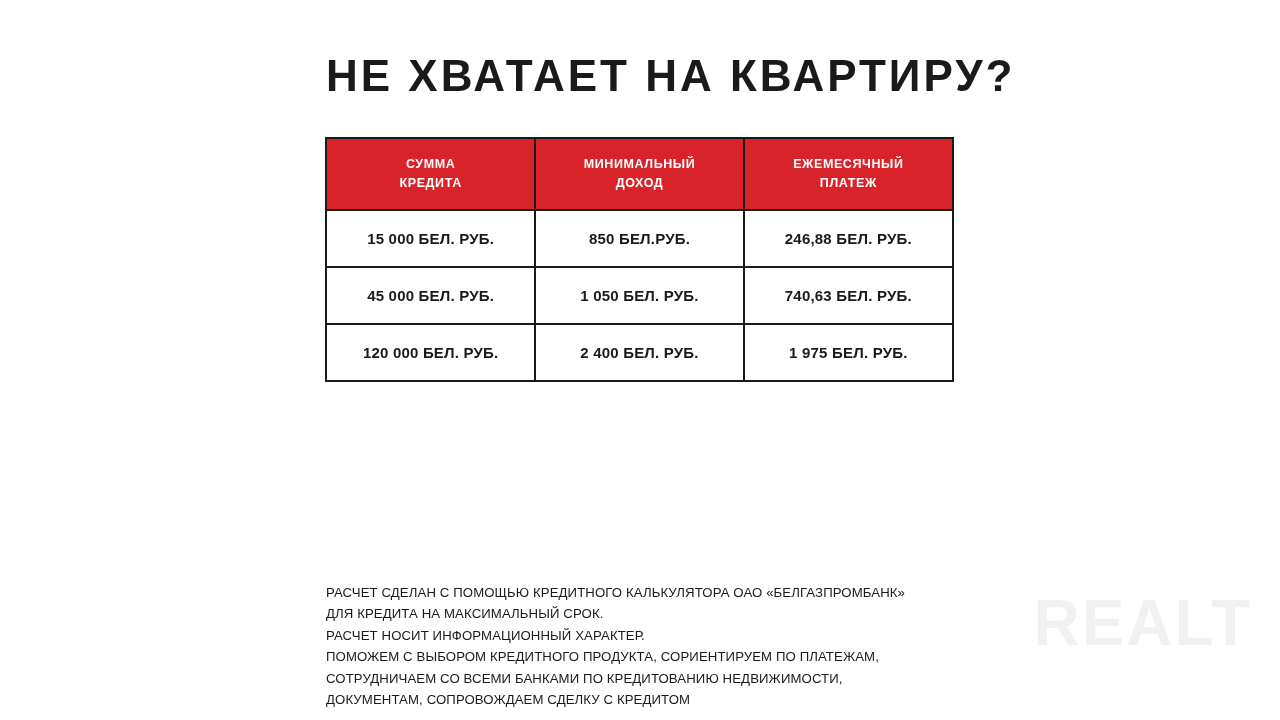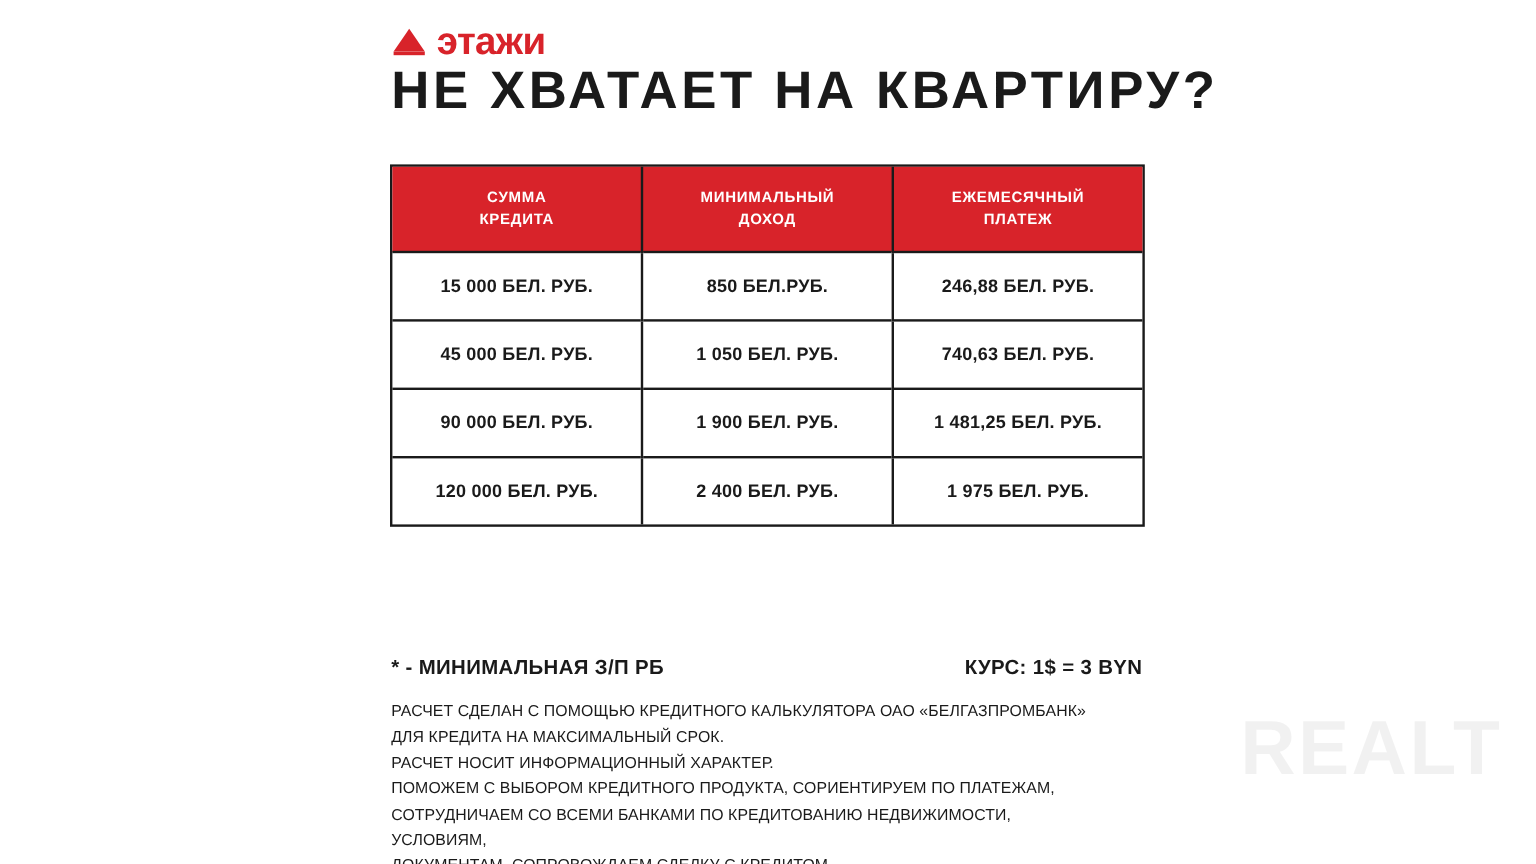--- a/index.html
+++ b/index.html
@@ -134,29 +134,20 @@
     letter-spacing: 2px;
     color: rgba(0,0,0,0.055);
     user-select: none;
   }
 </style>
 </head>
 <body>
 
 <div class="page">
 
-  <div class="logo-row">
-    <span class="logo-mark">
-      <svg width="30" height="26" viewBox="0 0 30 26" xmlns="http://www.w3.org/2000/svg">
-        <path d="M15 3 L28 22 L2 22 Z" fill="#d8232a"></path>
-        <rect x="2" y="22" width="26" height="3" fill="#d8232a"></rect>
-      </svg>
-    </span>
-    <span class="logo-text">этажи</span>
-  </div>
 
   <div class="headline">НЕ ХВАТАЕТ НА КВАРТИРУ?</div>
 
   <div class="table-wrap">
     <table class="credit-table">
       <thead>
         <tr>
           <th>
             <span>СУММА</span><br>
             <span>КРЕДИТА</span>
@@ -176,43 +167,33 @@
           <td>15 000 БЕЛ. РУБ.</td>
           <td>850 БЕЛ.РУБ.</td>
           <td>246,88 БЕЛ. РУБ.</td>
         </tr>
         <tr>
           <td>45 000 БЕЛ. РУБ.</td>
           <td>1 050 БЕЛ. РУБ.</td>
           <td>740,63 БЕЛ. РУБ.</td>
         </tr>
         <tr>
-          <td>90 000 БЕЛ. РУБ.</td>
-          <td>1 900 БЕЛ. РУБ.</td>
-          <td>1 481,25 БЕЛ. РУБ.</td>
-        </tr>
-        <tr>
           <td>120 000 БЕЛ. РУБ.</td>
           <td>2 400 БЕЛ. РУБ.</td>
           <td>1 975 БЕЛ. РУБ.</td>
         </tr>
       </tbody>
     </table>
   </div>
 
-  <div class="notes-row">
-    <span>* - МИНИМАЛЬНАЯ З/П РБ</span>
-    <span>КУРС: 1$ = 3 BYN</span>
-  </div>
 
   <div class="fineprint">
     <div>РАСЧЕТ СДЕЛАН С ПОМОЩЬЮ КРЕДИТНОГО КАЛЬКУЛЯТОРА ОАО «БЕЛГАЗПРОМБАНК»</div>
     <div>ДЛЯ КРЕДИТА  НА МАКСИМАЛЬНЫЙ СРОК.</div>
     <div>РАСЧЕТ НОСИТ ИНФОРМАЦИОННЫЙ ХАРАКТЕР.</div>
     <div>ПОМОЖЕМ С ВЫБОРОМ КРЕДИТНОГО ПРОДУКТА, СОРИЕНТИРУЕМ ПО ПЛАТЕЖАМ,</div>
     <div>СОТРУДНИЧАЕМ СО ВСЕМИ БАНКАМИ ПО КРЕДИТОВАНИЮ НЕДВИЖИМОСТИ,</div>
-    <div>УСЛОВИЯМ,</div>
     <div>ДОКУМЕНТАМ, СОПРОВОЖДАЕМ СДЕЛКУ С КРЕДИТОМ</div>
   </div>
 
   <div class="watermark">REALT</div>
 
 </div>
 
 </body></html>

